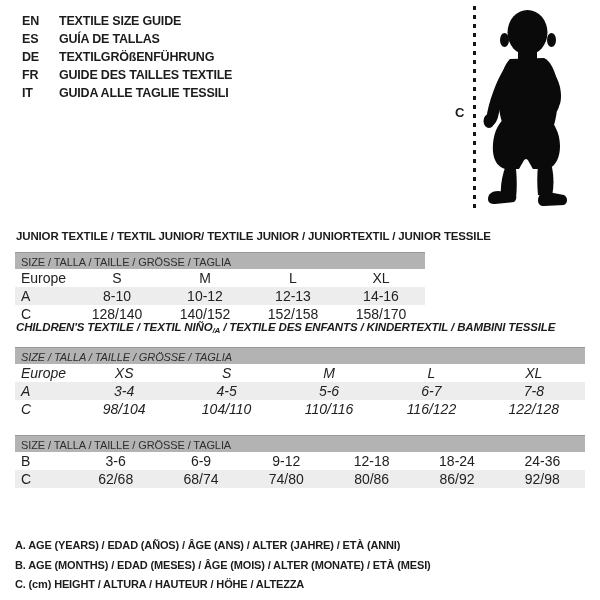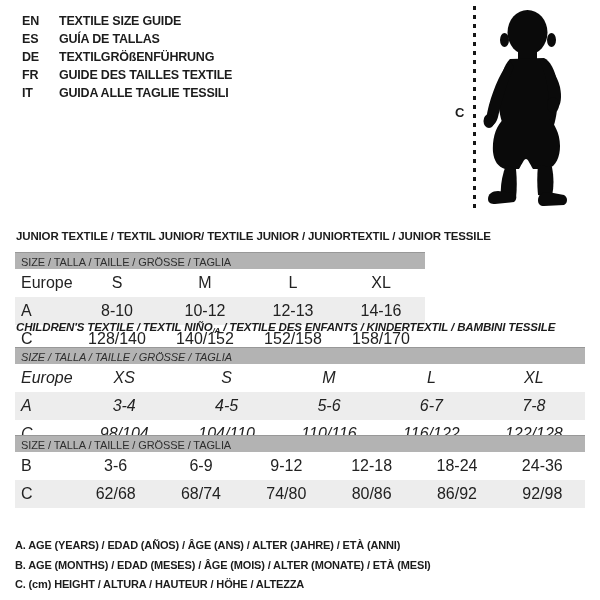--- a/index.html
+++ b/index.html
@@ -25,21 +25,21 @@
           white-space:nowrap;margin-left:1px;}
   .ttitle .sub{font-size:8px;vertical-align:-2px;}
   .stable{margin-top:9px;}
   .sec-junior{top:229px;width:410px;}
   .sec-children{top:320px;width:570px;font-style:italic;}
   .sec-babies{top:427px;width:570px;}
   .sec-babies .stable{margin-top:7px;}
   .thead{height:17px;line-height:19px;background:#b3b3b3;border-top:1px solid #989898;
          font-size:11px;color:#2e2e2e;padding-left:6px;letter-spacing:-0.1px;
          box-sizing:border-box;margin-top:8px;}
-  .trow{display:flex;height:28px;align-items:center;font-size:16px;color:#222;}
+  .trow{display:flex;height:18px;align-items:center;font-size:14px;color:#222;}
   .trow.shaded{background:#ededed;}
   .tlabel{width:58px;padding-left:6px;box-sizing:border-box;}
   .tcell{flex:1;text-align:center;}
 
   
   .footnotes{position:absolute;left:15px;top:536px;}
   .footnote{font-weight:bold;font-size:11px;line-height:19.5px;letter-spacing:-0.15px;
             white-space:nowrap;}
 </style>
 </head>

